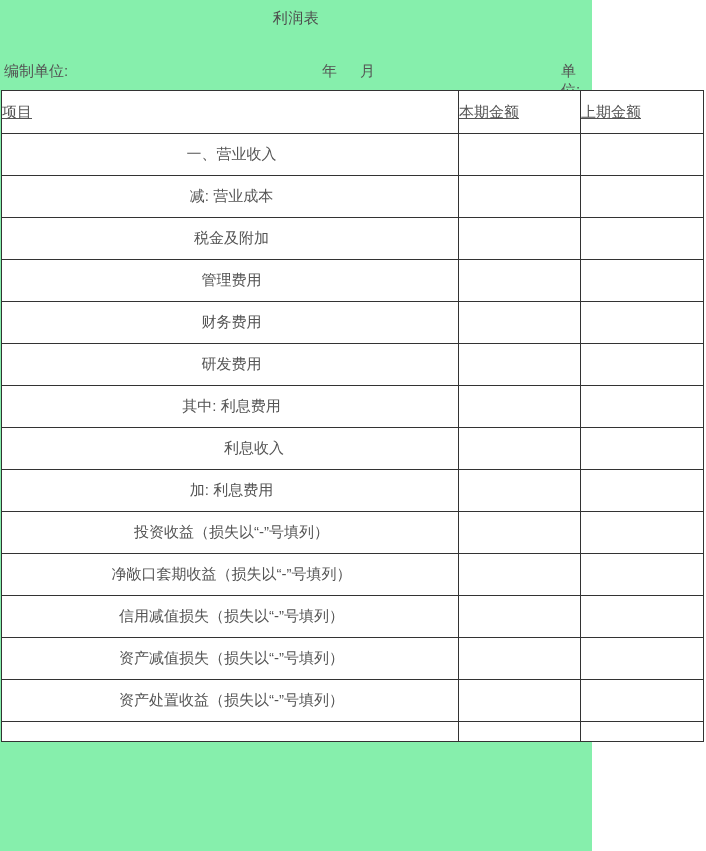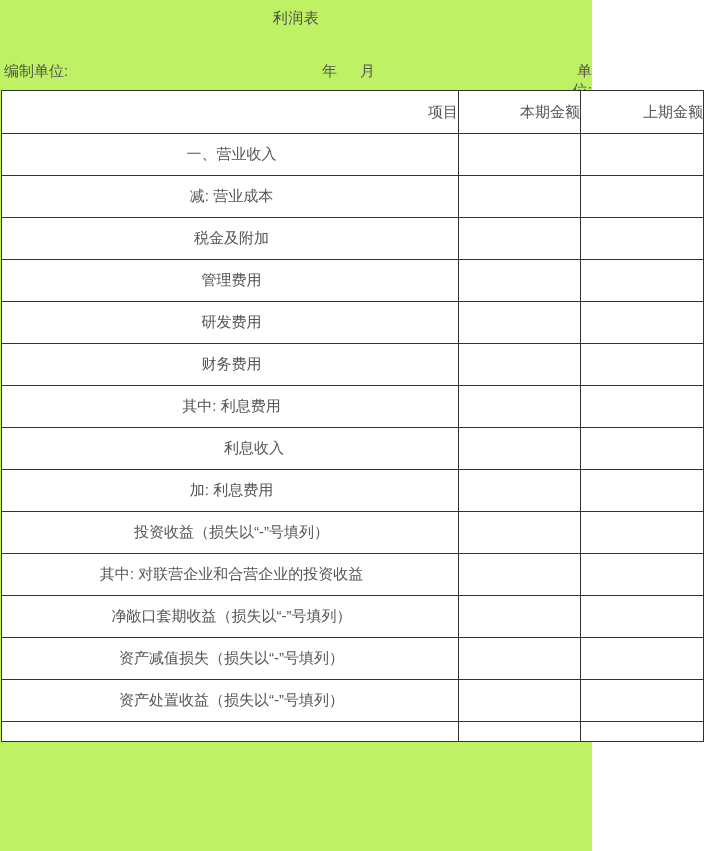--- a/index.html
+++ b/index.html
@@ -8,41 +8,40 @@
     width: 706px;
     height: 851px;
     overflow: hidden;
     font-family: "Liberation Sans", "DejaVu Sans", sans-serif;
     color: #545454;
   }
   .page {
     position: relative;
     width: 592px;
     height: 851px;
-    background: #bef264;
+    background: #86efac;
   }
   .doc-title {
     position: absolute;
     top: 9px;
     left: 0;
     width: 100%;
     text-align: center;
     font-size: 15px;
     font-weight: normal;
     letter-spacing: 0.5px;
     color: #4d4d4d;
   }
   .meta-row {
     position: absolute;
     top: 62px;
     left: 0;
     width: 100%;
     height: 20px;
     font-size: 15px;
-    text-align: right;
   }
   .meta-prepared { position: absolute; left: 4px; top: 0; }
   .meta-date { position: absolute; left: 322px; top: 0; }
   .meta-date .month-label { margin-left: 23px; }
   .meta-unit { position: absolute; left: 561px; top: 0; }
 
   table.income-table {
     position: absolute;
     top: 90px;
     left: 1px;
@@ -55,22 +54,23 @@
   .income-table td {
     border: 1px solid #333333;
     font-size: 15px;
     font-weight: normal;
     color: #545454;
     overflow: hidden;
     white-space: nowrap;
   }
   .income-table th {
     height: 43px;
-    text-align: right;
+    text-align: left;
     vertical-align: middle;
+    text-decoration: underline;
   }
   .income-table td {
     height: 42px;
     vertical-align: middle;
     text-align: center;
     padding-left: 3px;
   }
   .income-table td.indent { padding-left: 48px; }
   .income-table tr.partial-row td { height: 20px; }
 </style>
@@ -115,26 +115,26 @@
       <td>税金及附加</td>
       <td></td>
       <td></td>
     </tr>
         <tr>
       <td>管理费用</td>
       <td></td>
       <td></td>
     </tr>
         <tr>
-      <td>研发费用</td>
+      <td>财务费用</td>
       <td></td>
       <td></td>
     </tr>
         <tr>
-      <td>财务费用</td>
+      <td>研发费用</td>
       <td></td>
       <td></td>
     </tr>
         <tr>
       <td>其中: 利息费用</td>
       <td></td>
       <td></td>
     </tr>
         <tr>
       <td class="indent">利息收入</td>
@@ -145,26 +145,26 @@
       <td>加: 利息费用</td>
       <td></td>
       <td></td>
     </tr>
         <tr>
       <td>投资收益（损失以“-”号填列）</td>
       <td></td>
       <td></td>
     </tr>
         <tr>
-      <td>其中: 对联营企业和合营企业的投资收益</td>
+      <td>净敞口套期收益（损失以“-”号填列）</td>
       <td></td>
       <td></td>
     </tr>
         <tr>
-      <td>净敞口套期收益（损失以“-”号填列）</td>
+      <td>信用减值损失（损失以“-”号填列）</td>
       <td></td>
       <td></td>
     </tr>
         <tr>
       <td>资产减值损失（损失以“-”号填列）</td>
       <td></td>
       <td></td>
     </tr>
         <tr>
       <td>资产处置收益（损失以“-”号填列）</td>

